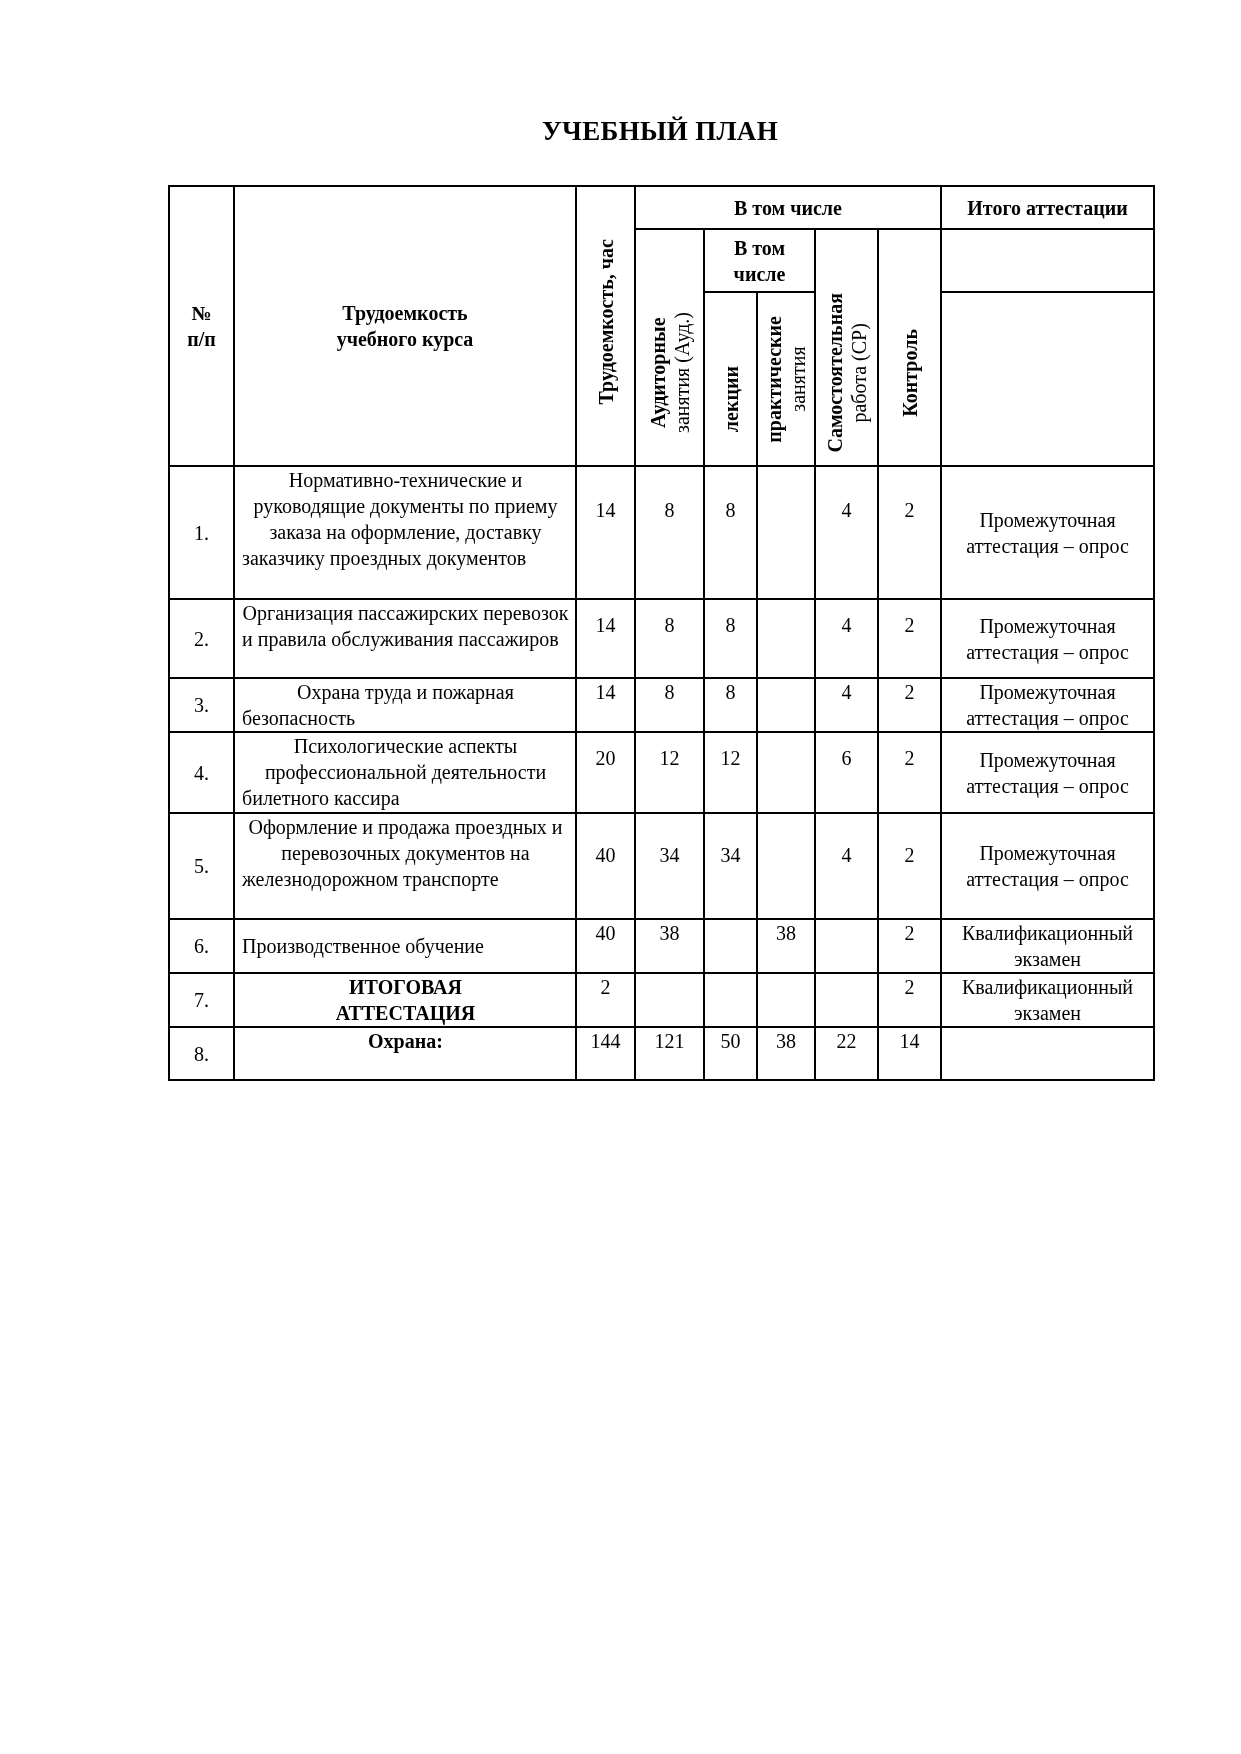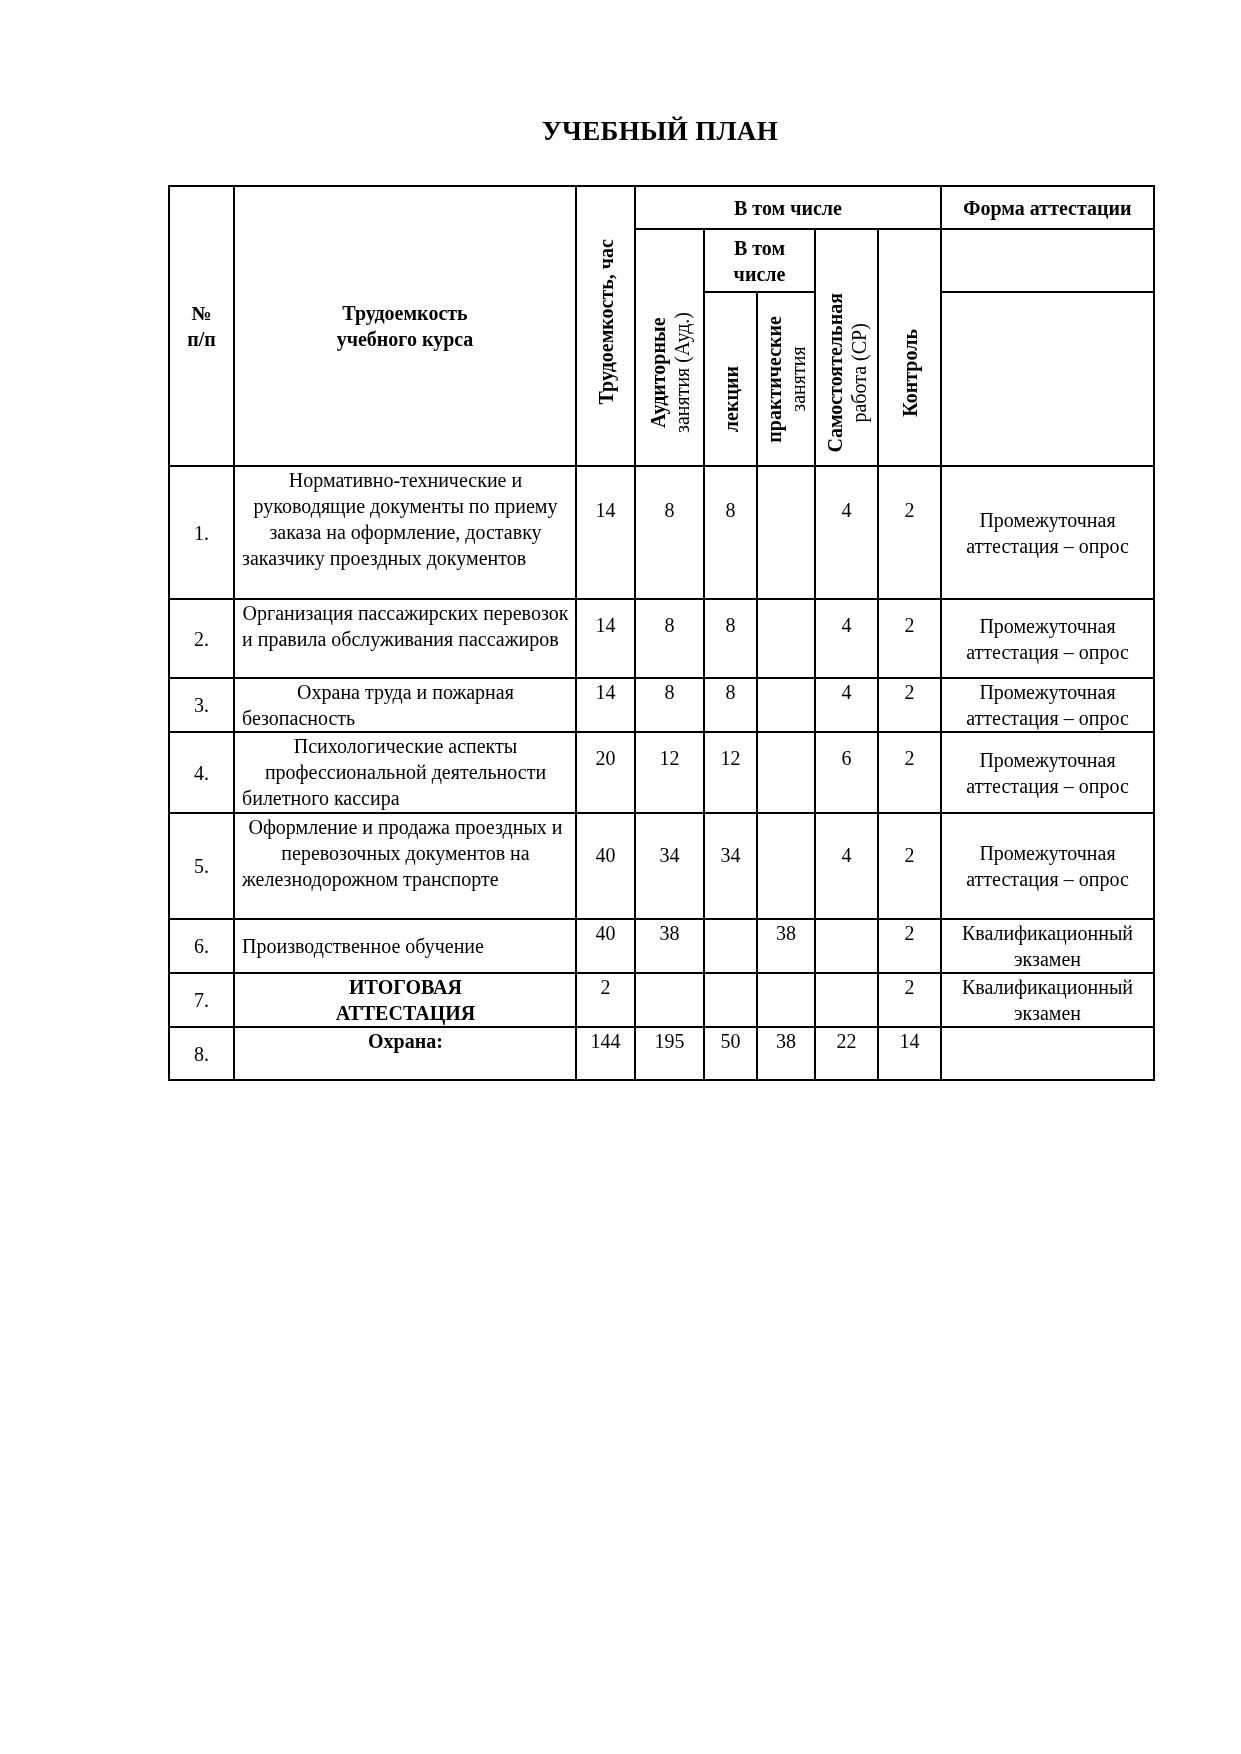--- a/index.html
+++ b/index.html
@@ -46,21 +46,21 @@
     <td class="hdr" rowspan="3">
       <div>Трудоемкость</div>
       <div>учебного курса</div>
     </td>
     <td class="hdr" rowspan="3" style="vertical-align:bottom">
       <div class="vert-wrap">
             <div class="vert" style="padding-top:8px;">Трудоемкость, час</div>
           </div>
     </td>
     <td class="hdr" colspan="5">В том числе</td>
-    <td class="hdr">Форма аттестации</td>
+    <td class="hdr">Итого аттестации</td>
   </tr>
 
   <tr style="height:63px">
     <td class="hdr" rowspan="2">
       <div class="vert-wrap">
             <div class="vert" style="padding-bottom:50px;">
         <span>Аудиторные</span><br>
         <span class="normal">занятия (Ауд.)</span>
       </div>
           </div>
@@ -200,21 +200,21 @@
     <td>2</td>
     <td class="form top">
       <div>Квалификационный</div>
       <div>экзамен</div>
     </td>
   </tr>
   <tr style="height:53px">
     <td class="num">8.</td>
     <td class="name center">Охрана:</td>
     <td>144</td>
-    <td>195</td>
+    <td>121</td>
     <td>50</td>
     <td>38</td>
     <td>22</td>
     <td>14</td>
     <td class="form top">
       <div></div>
       <div></div>
     </td>
   </tr>
 </tbody>

